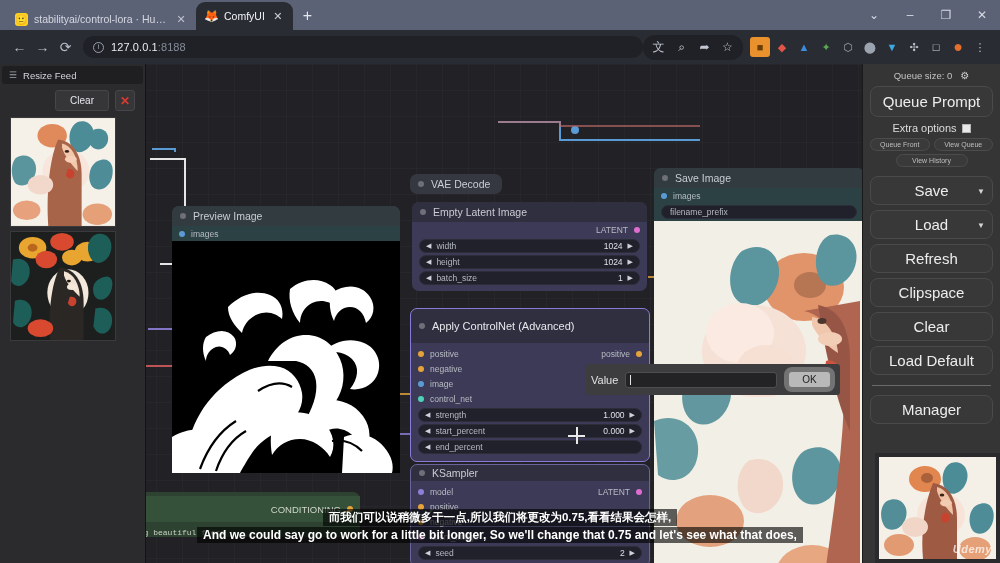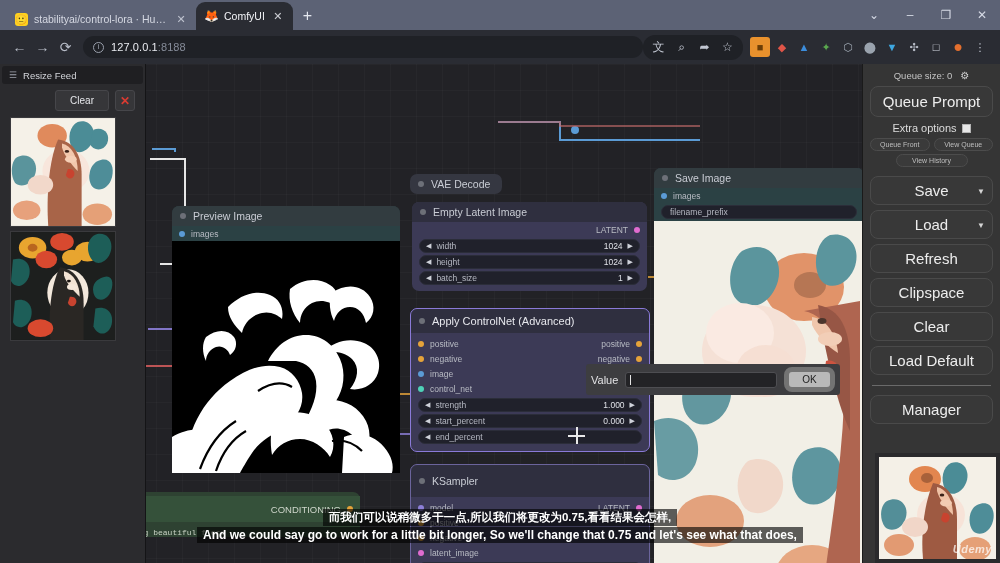--- a/index.html
+++ b/index.html
@@ -375,21 +375,21 @@
               <path d="M94,240 C116,232 134,250 128,272 C122,292 100,298 90,286 C80,272 82,250 94,240 Z" fill="#f1d6c8"></path>
               <ellipse cx="40" cy="380" rx="30" ry="22" fill="#4e8d98" opacity=".8"></ellipse>
               <ellipse cx="110" cy="392" rx="34" ry="24" fill="#e89b72" opacity=".85"></ellipse>
             </g>
           </svg>
         </div>
       </div>
     </div>
 
     <div class="node" style="left:410px; top:244px; width:240px; background:#3c3a56; border:1px solid #8a7ad8;">
-      <div class="node-head" style="background:#2f2f3f; font-size:11px; color:#e6e7ec; height:24px;">
+      <div class="node-head" style="background:#2f2f3f; font-size:11px; color:#e6e7ec; height:34px;">
         <span class="node-dot"></span>
         <span>Apply ControlNet (Advanced)</span>
       </div>
       <div class="node-body" style="padding:3px 0 5px;">
         <div class="slot-row">
           <span class="left">
               <span class="sd" style="background:#e5a33a;width:6px;height:6px;border-radius:50%;display:inline-block"></span>
               <span>positive</span>
             </span>
           <span class="right">
@@ -429,21 +429,21 @@
         </div>
         <div class="widget">
           <span class="arrow">◀</span>
           <span class="wname">end_percent</span>
           <span class="wval"></span>
         </div>
       </div>
     </div>
 
     <div class="node" style="left:410px; top:400px; width:240px; background:#3c3a56; border:1px solid #6b649c;">
-      <div class="node-head" style="background:#2f2f3f; height:32px; font-size:10.5px;">
+      <div class="node-head" style="background:#2f2f3f; height:16px; font-size:10.5px;">
         <span class="node-dot"></span>
         <span>KSampler</span>
       </div>
       <div class="node-body" style="padding:3px 0 4px;">
         <div class="slot-row">
           <span class="left">
               <span class="sd" style="background:#8d7fd8;width:6px;height:6px;border-radius:50%;display:inline-block"></span>
               <span>model</span>
             </span>
           <span class="right">

